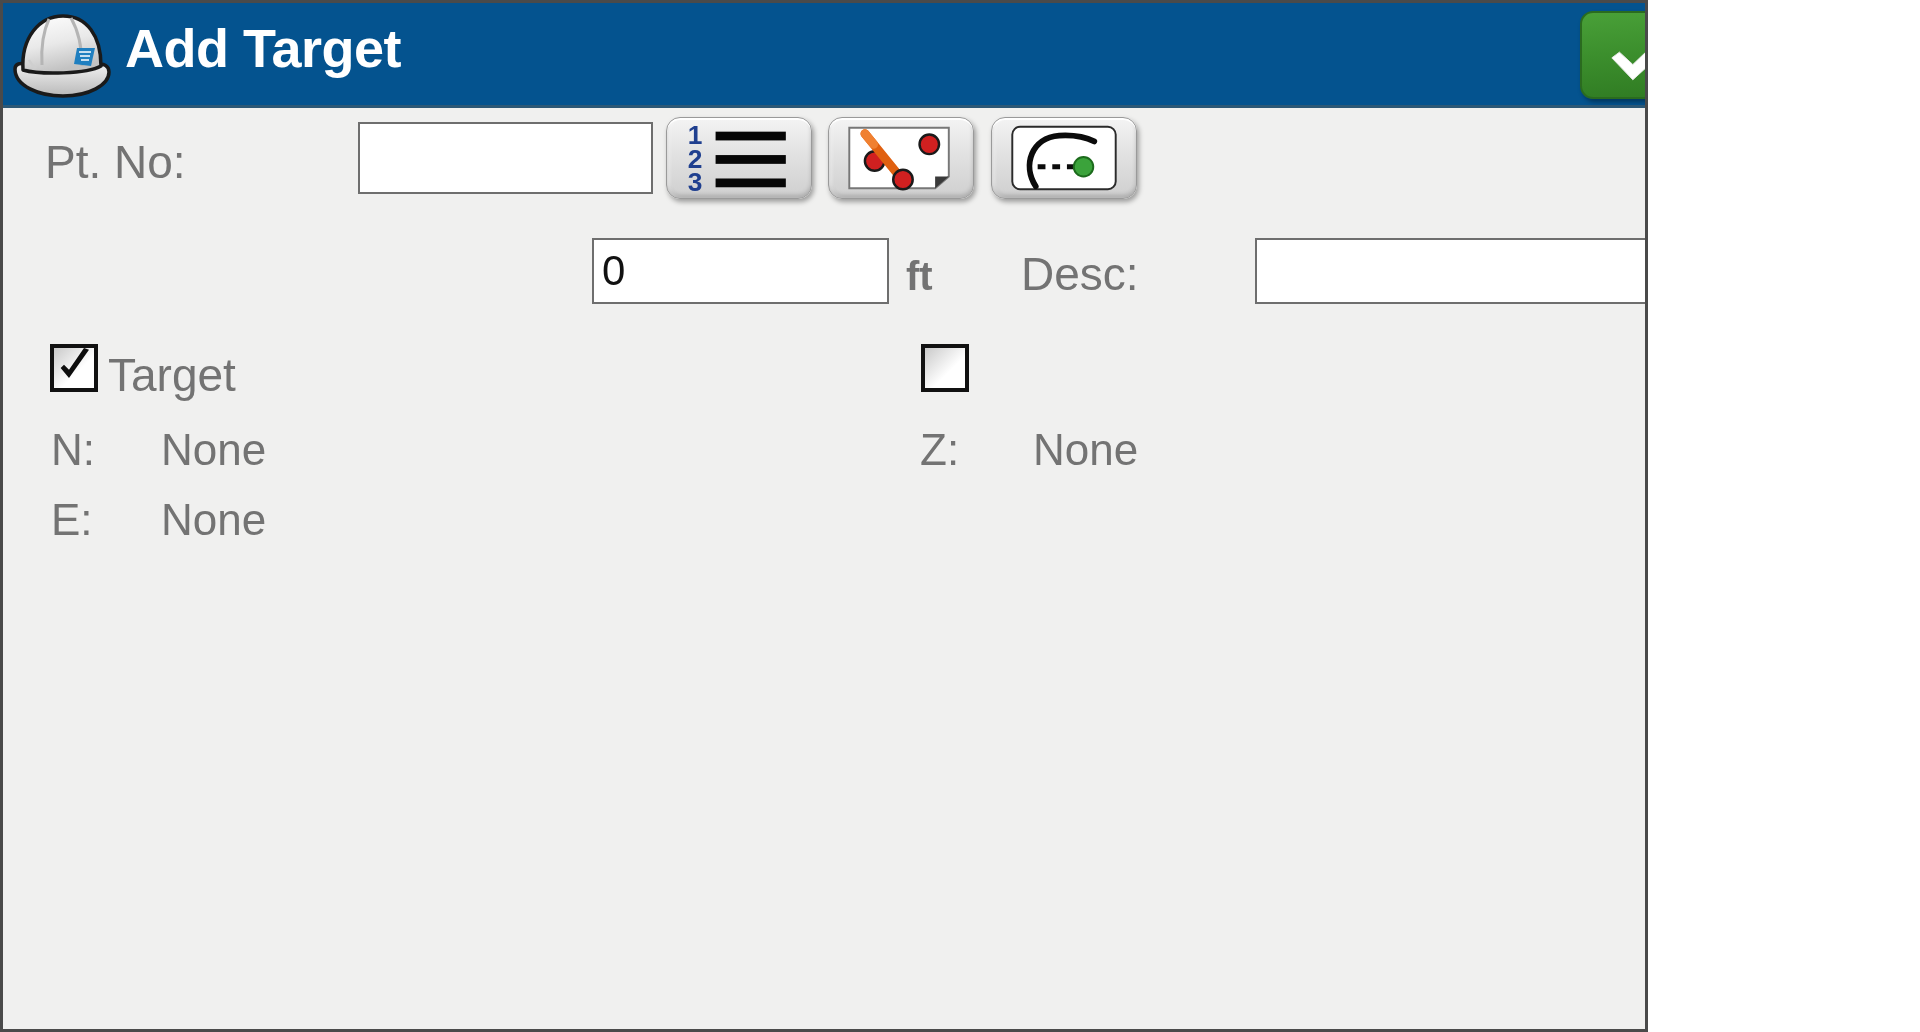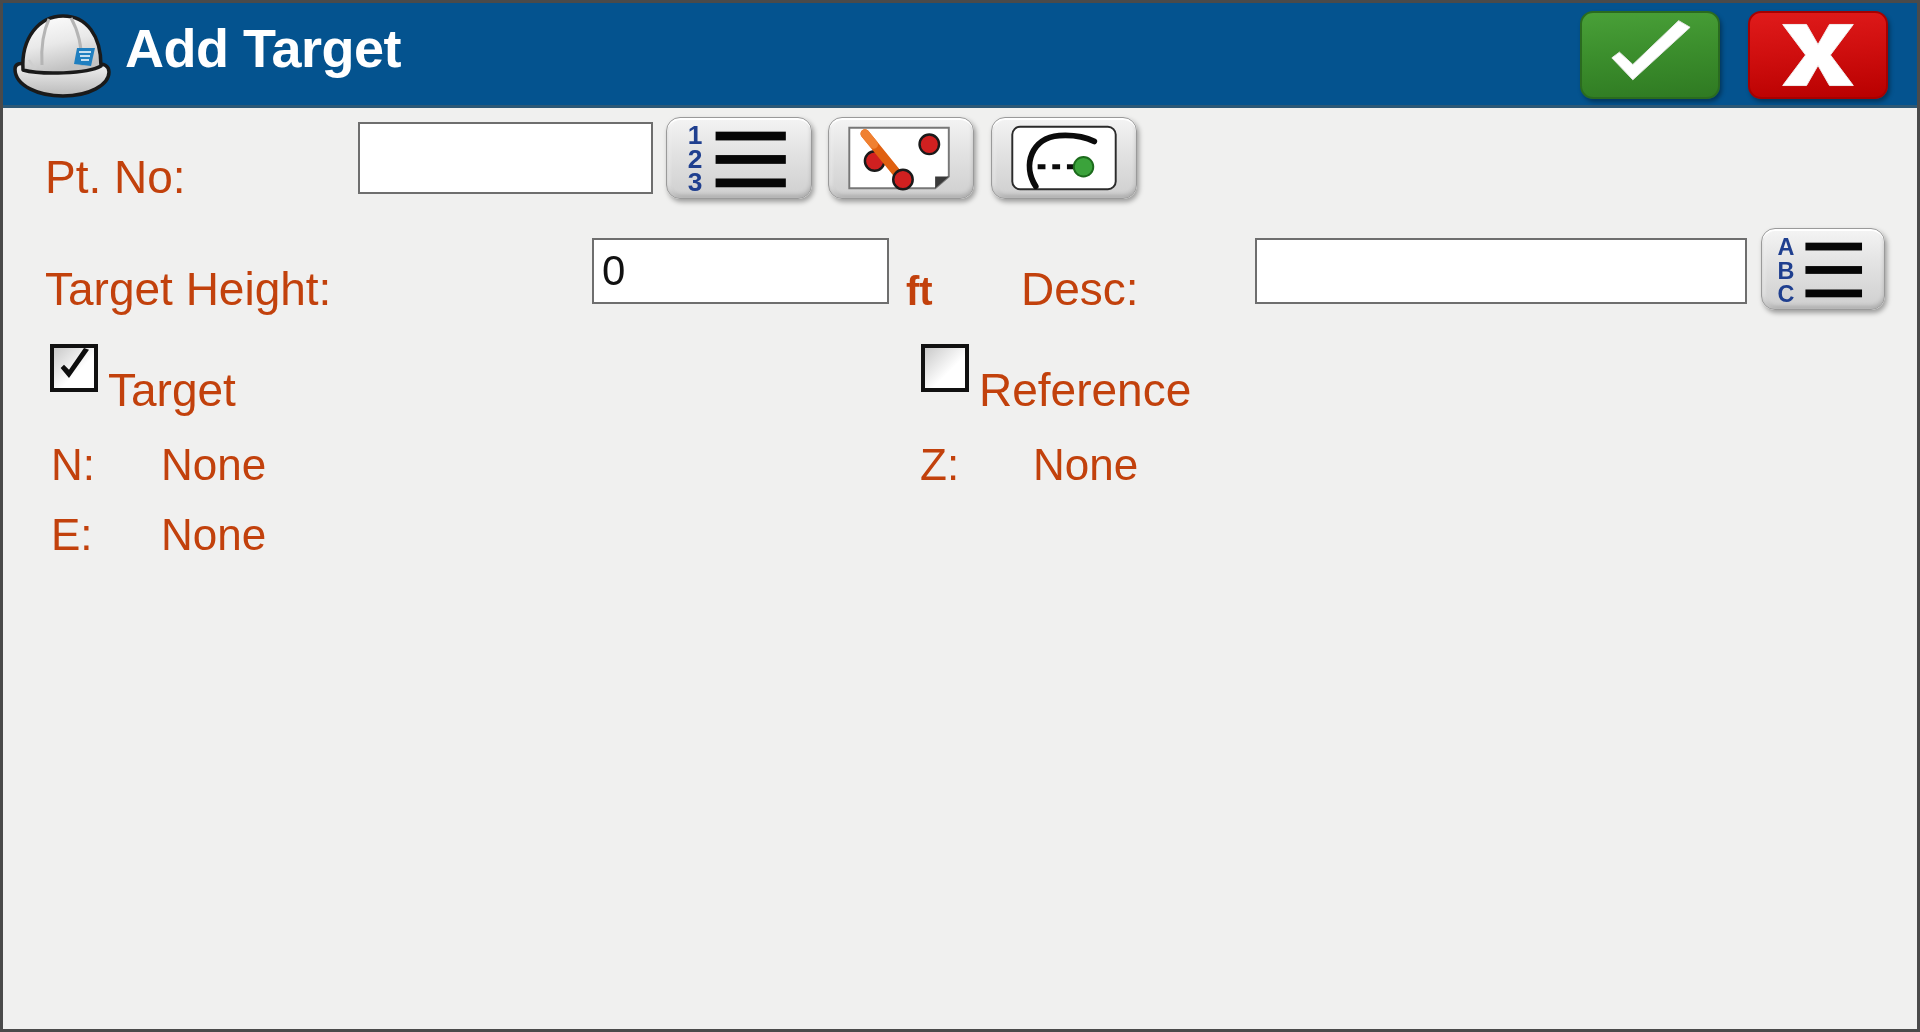--- a/index.html
+++ b/index.html
@@ -7,21 +7,21 @@
     margin: 0;
     padding: 0;
     background: #ffffff;
   }
   body {
     font-family: "Liberation Sans", "DejaVu Sans", sans-serif;
   }
 
   #app {
     position: relative;
-    width: 1920px;
+    width: 1648px;
     height: 1032px;
     box-sizing: border-box;
     background: #f0f0ef;
     border: 3px solid #4a4a4a;
     overflow: hidden;
   }
 
   
   #titlebar {
     position: absolute;
@@ -79,25 +79,24 @@
   #content {
     position: absolute;
     left: 0;
     top: 105px;
     width: 1920px;
     height: 924px;
   }
 
   .lbl {
     position: absolute;
-    color: #c2410c;
+    color: #737373;
     font-size: 44px;
     line-height: 44px;
     white-space: nowrap;
-    margin-top: 15px;
   }
 
   .txtfield {
     position: absolute;
     background: #ffffff;
     border: 2px solid #6e6e6e;
     box-sizing: border-box;
     font-family: "Liberation Sans", "DejaVu Sans", sans-serif;
     font-size: 42px;
     color: #111111;
@@ -219,21 +218,20 @@
 
     <div class="toolbtn" style="left:988px; top:9px; width:146px; height:82px;">
       <svg viewBox="0 0 146 82" xmlns="http://www.w3.org/2000/svg">
         <rect x="20" y="9" width="106" height="64" rx="8" fill="#ffffff" stroke="#2b2b2b" stroke-width="2"></rect>
         <path d="M44 70 C30 48 40 20 68 18 C84 17 96 20 104 24" fill="none" stroke="#0b0b0b" stroke-width="6" stroke-linecap="round"></path>
         <line x1="46" y1="50" x2="86" y2="50" stroke="#0b0b0b" stroke-width="5" stroke-dasharray="8 7"></line>
         <circle cx="93" cy="50" r="10" fill="#3ba33b" stroke="#1c6b1c" stroke-width="2"></circle>
       </svg>
     </div>
 
-    <div class="lbl" style="left:42px; top:144px; font-size:46px;">Target Height:</div>
 
     <input class="txtfield" id="target-height-input" style="left: 589px; top: 130px; width: 297px; height: 66px;" type="text" value="0">
 
     <div class="lbl" style="left:903px; top:146px; font-size:40px; font-weight:bold;">ft</div>
 
     <div class="lbl" style="left:1018px; top:144px; font-size:46px;text-align:right;">Desc:</div>
 
     <input class="txtfield" id="desc-input" style="left: 1252px; top: 130px; width: 492px; height: 66px;" type="text" value="">
 
     <div class="toolbtn" style="left:1758px; top:120px; width:124px; height:82px;">
@@ -250,21 +248,20 @@
     <div class="cbox" style="left:47px; top:236px;">
       <svg viewBox="0 0 48 48" xmlns="http://www.w3.org/2000/svg">
         <path d="M8 24 L18 36 L42 2 L36 0 L18 26 L12 20 Z" fill="#0d0d0d"></path>
       </svg>
     </div>
     <div class="lbl" style="left:105px; top:245px; font-size:46px;">Target</div>
 
     <div class="cbox" style="left:918px; top:236px;">
       <svg viewBox="0 0 48 48" xmlns="http://www.w3.org/2000/svg"></svg>
     </div>
-    <div class="lbl" style="left:976px; top:245px; font-size:46px;">Reference</div>
 
     <div class="lbl" style="left:48px; top:320px; font-size:44px;">N:</div>
     <div class="lbl" style="left:158px; top:320px; font-size:44px;">None</div>
 
     <div class="lbl" style="left:48px; top:390px; font-size:44px;">E:</div>
     <div class="lbl" style="left:158px; top:390px; font-size:44px;">None</div>
 
     <div class="lbl" style="left:917px; top:320px; font-size:44px;">Z:</div>
     <div class="lbl" style="left:1030px; top:320px; font-size:44px;">None</div>
 

